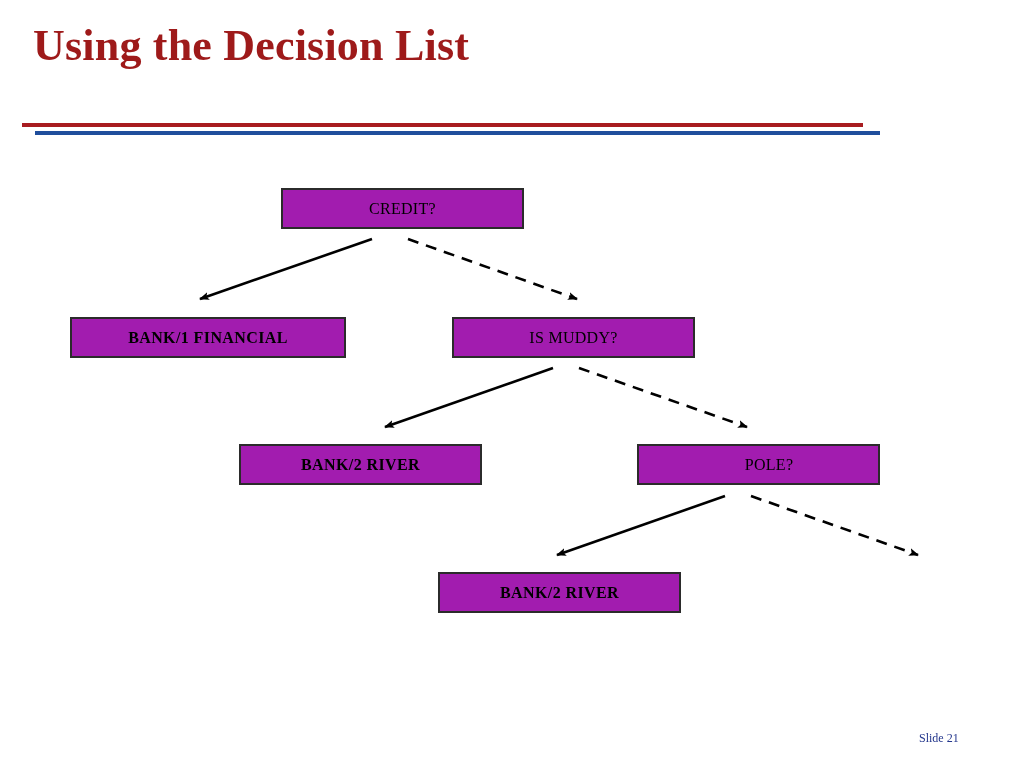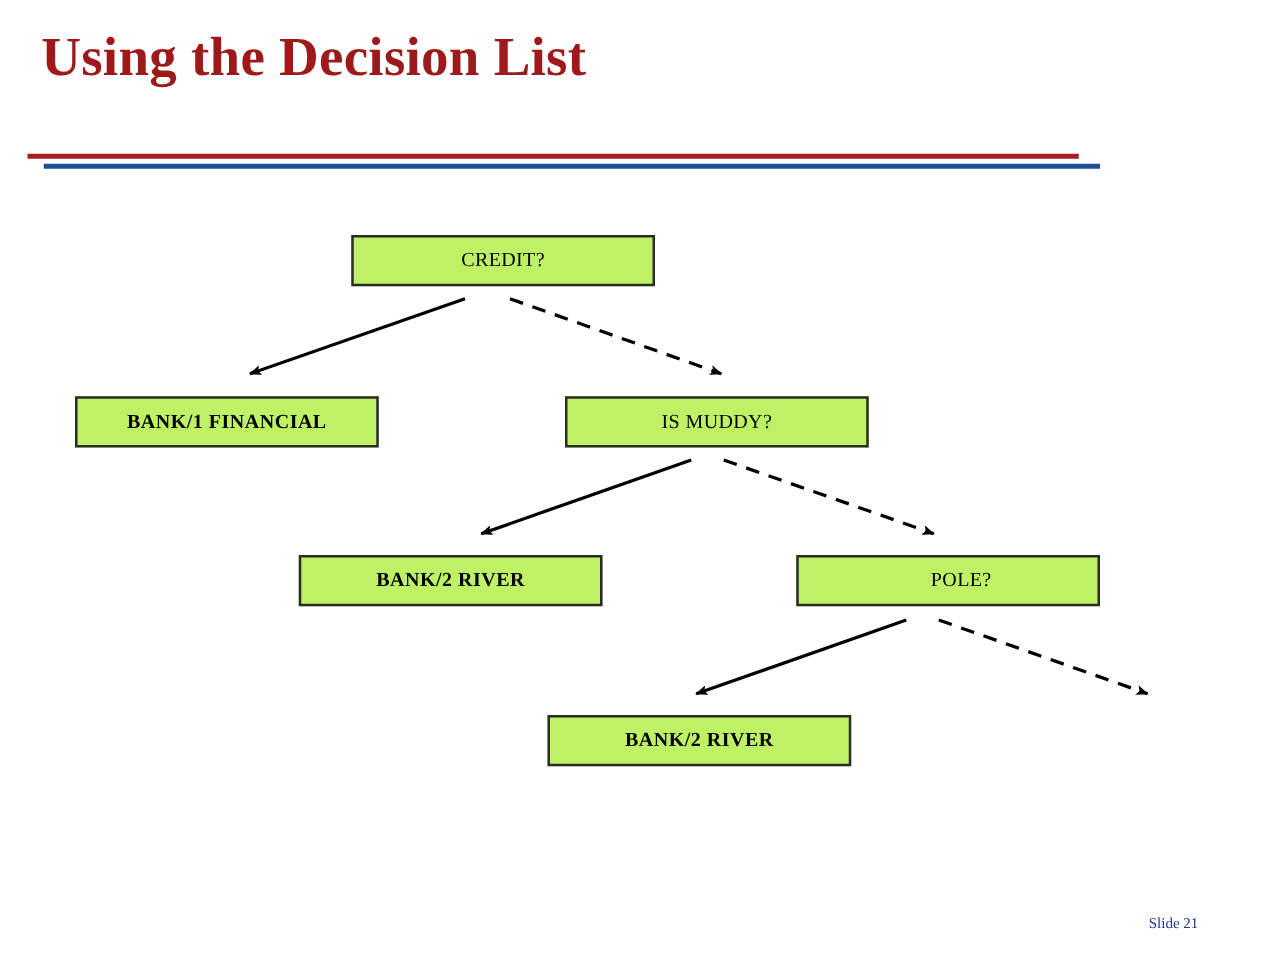--- a/index.html
+++ b/index.html
@@ -72,35 +72,35 @@
     top: 0;
     width: 1024px;
     height: 768px;
     pointer-events: none;
   }
 
   .node {
     position: absolute;
     box-sizing: border-box;
     border: 2px solid #2b2b2b;
-    background: #bef264;
+    background: #a21caf;
     display: flex;
     align-items: center;
     justify-content: center;
     color: #000000;
     font-size: 16px;
     letter-spacing: 0.3px;
   }
   .node.leaf {
     font-weight: bold;
     letter-spacing: 0.4px;
   }
 
   #node-credit        { left: 281px; top: 188px; width: 243px; height: 41px; }
-  #node-bank1         { left: 60px;  top: 317px; width: 243px; height: 41px; }
+  #node-bank1         { left: 70px;  top: 317px; width: 276px; height: 41px; }
   #node-ismuddy       { left: 452px; top: 317px; width: 243px; height: 41px; text-align: right; }
   #node-bank2-a       { left: 239px; top: 444px; width: 243px; height: 41px; }
   #node-pole          { left: 637px; top: 444px; width: 243px; height: 41px; padding-left: 21px; }
   #node-bank2-b       { left: 438px; top: 572px; width: 243px; height: 41px; }
 
   
   #slide-number {
     position: absolute;
     left: 919px;
     top: 731px;

